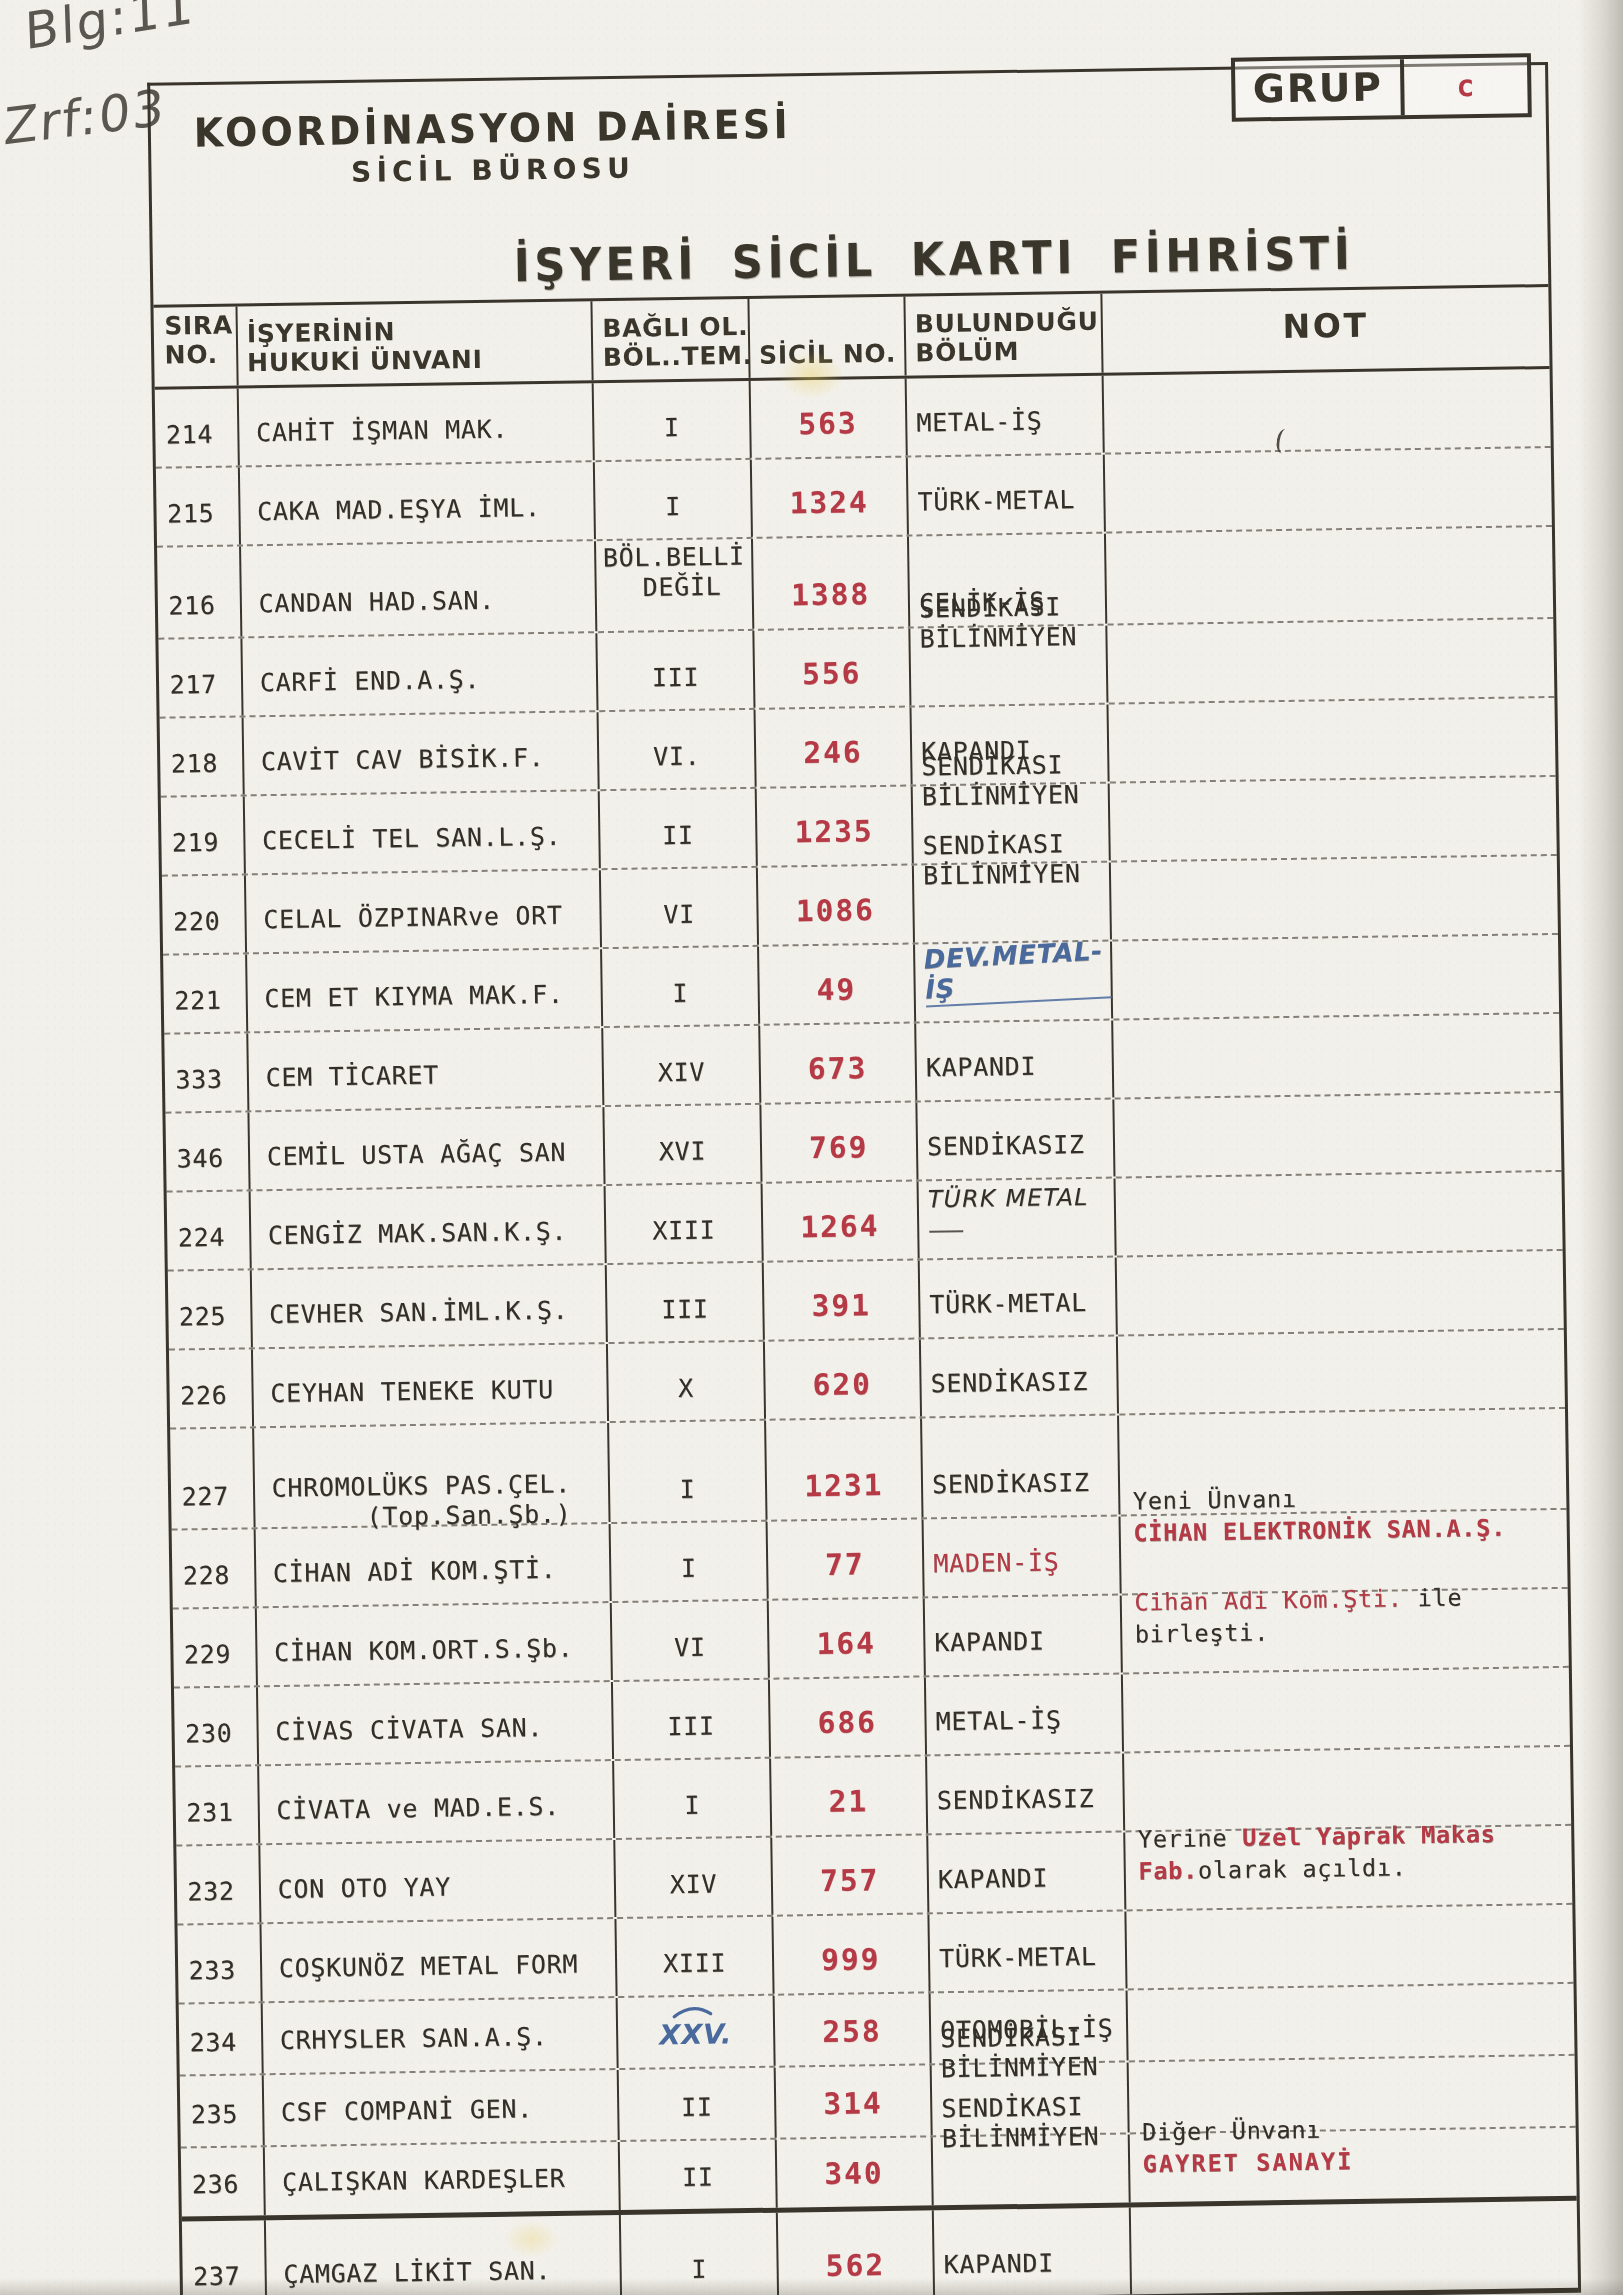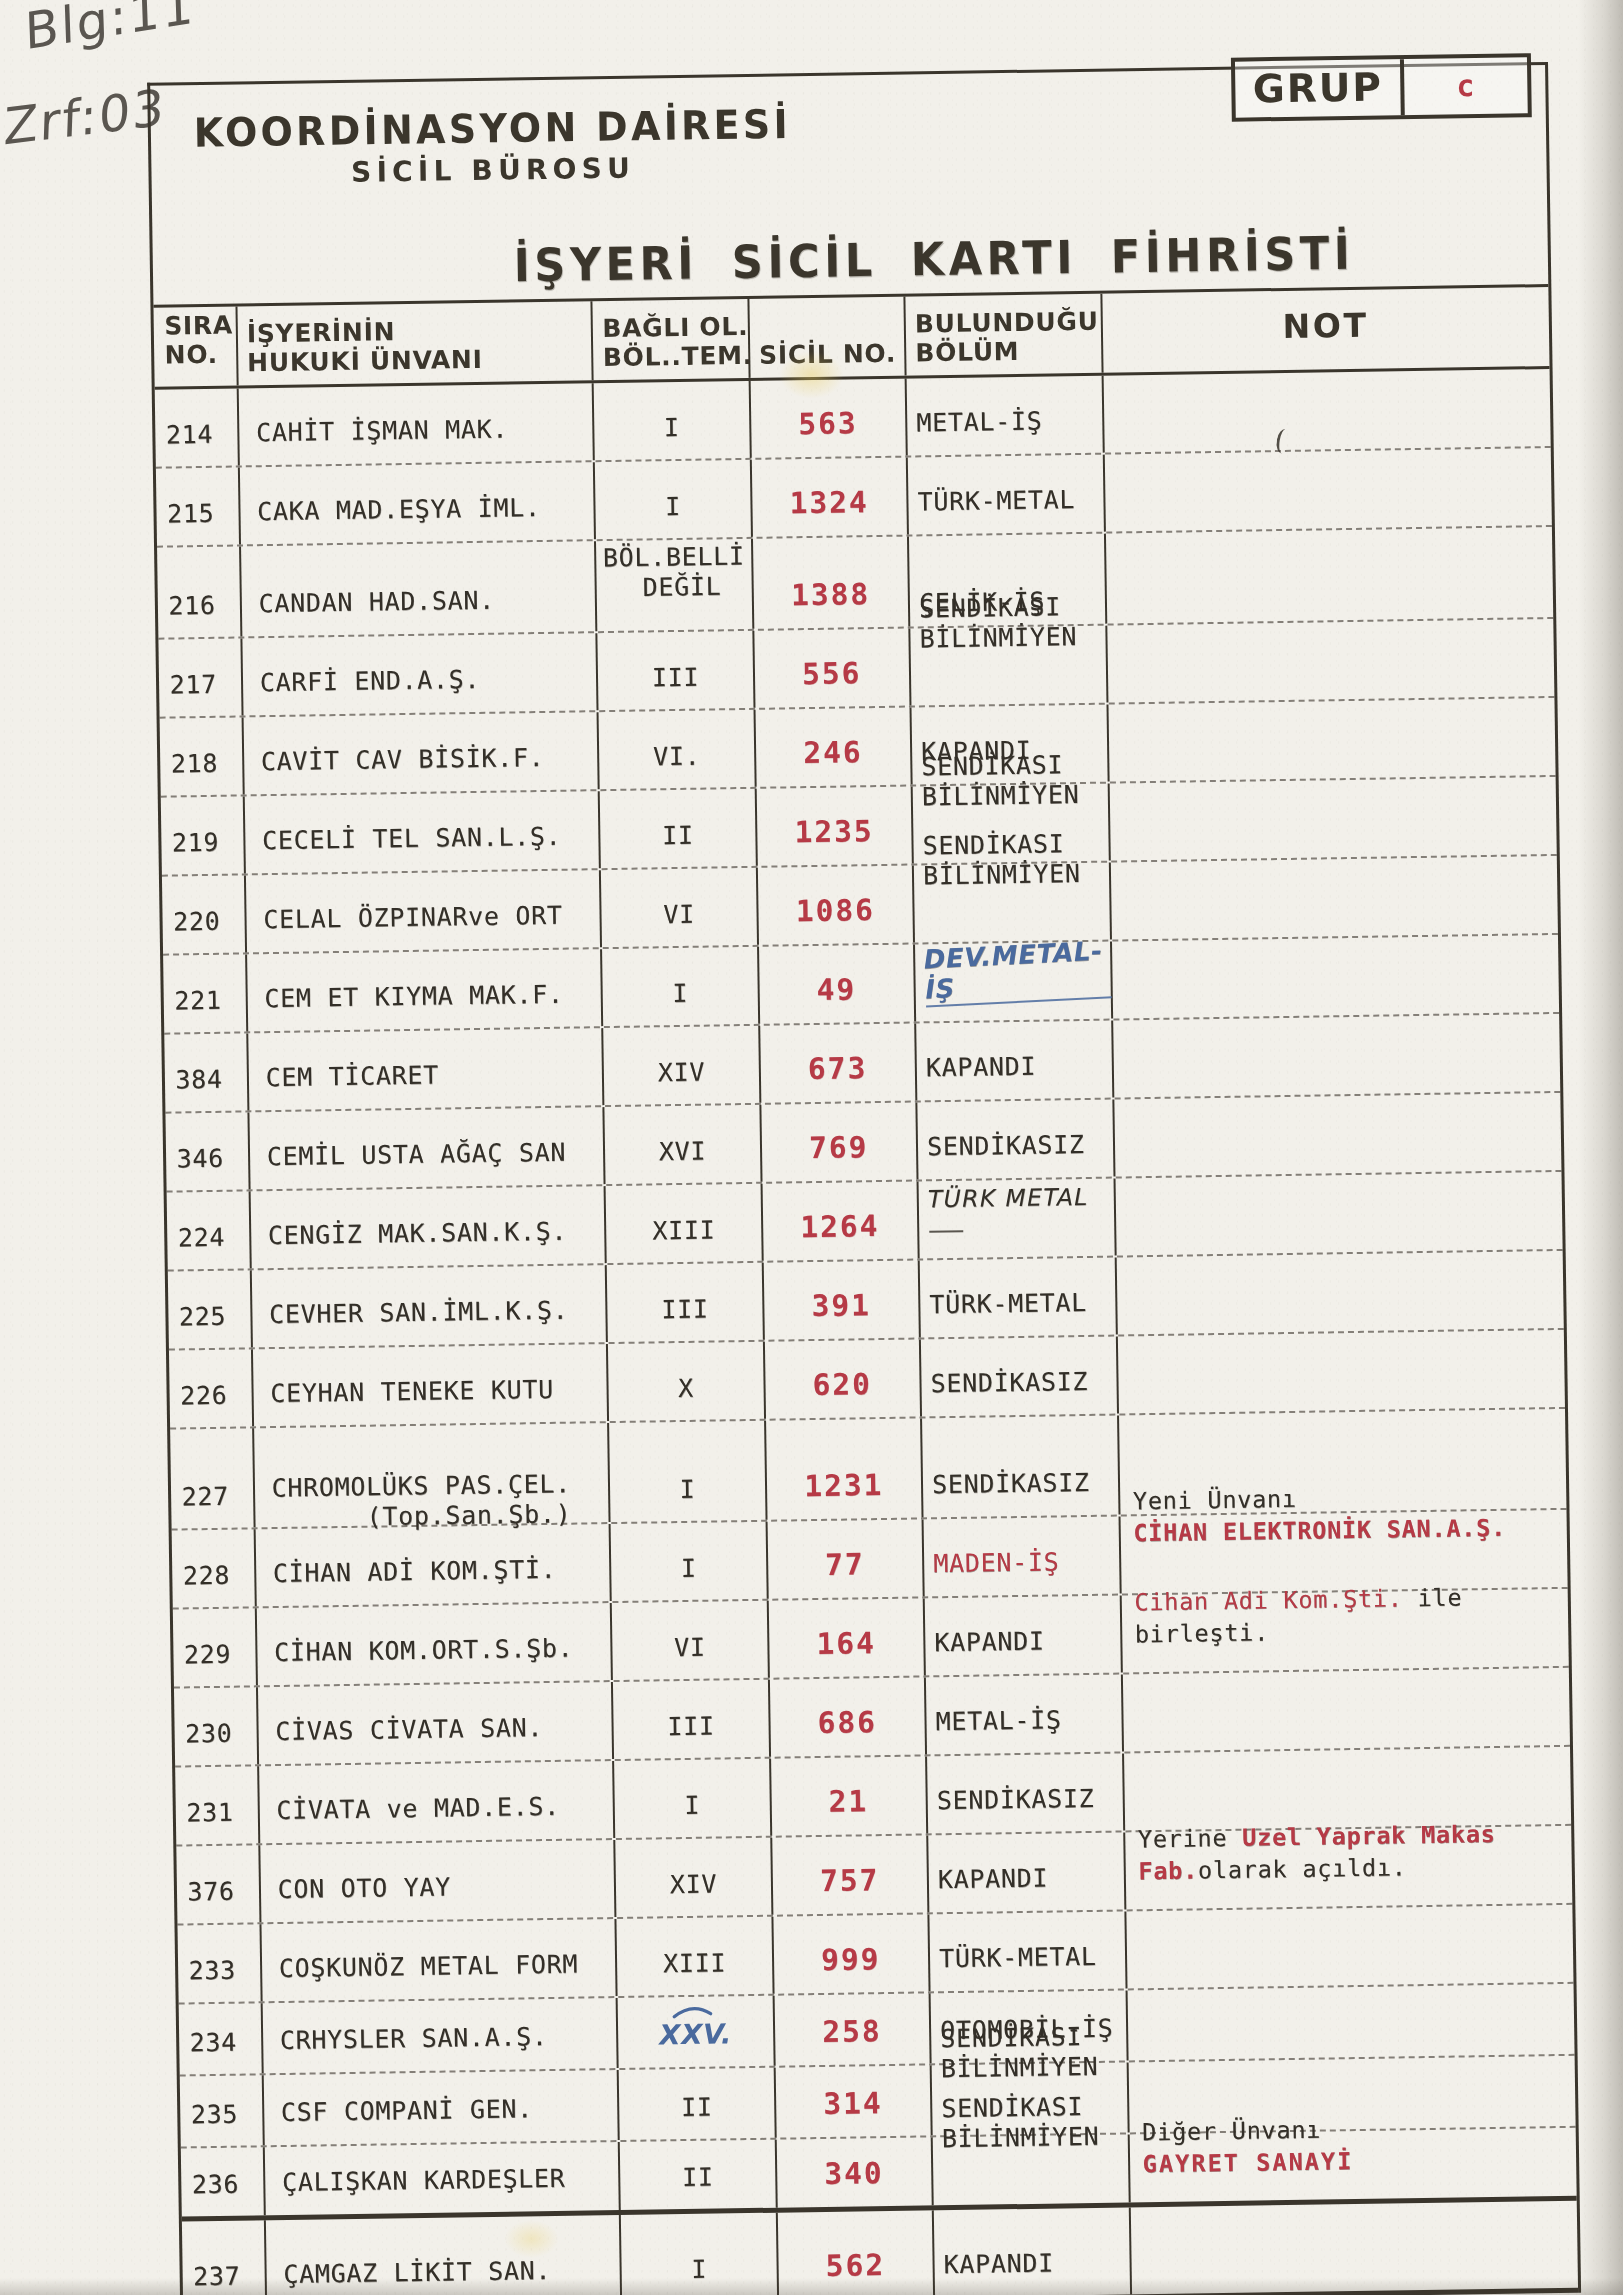--- a/index.html
+++ b/index.html
@@ -294,21 +294,21 @@
           <span class="tw sicil-no">49</span>
         </div>
       <div class="c c-union">
           <span class="tw blue-hand u-blue" style="font-size:26px">DEV.METAL-İŞ</span>
         </div>
       <div class="c c-note"></div>
     </div>
 
     <div class="row">
       <div class="c c-sira">
-          <span class="tw">384</span>
+          <span class="tw">333</span>
         </div>
       <div class="c c-name">
           <span class="tw pre">CEM TİCARET</span>
         </div>
       <div class="c c-dept">
           <span class="tw">XIV</span>
         </div>
       <div class="c c-sicil">
           <span class="tw sicil-no">673</span>
         </div>
@@ -495,21 +495,21 @@
           <span class="tw sicil-no">21</span>
         </div>
       <div class="c c-union">
           <span class="tw pre">SENDİKASIZ</span>
         </div>
       <div class="c c-note"></div>
     </div>
 
     <div class="row">
       <div class="c c-sira">
-          <span class="tw">376</span>
+          <span class="tw">232</span>
         </div>
       <div class="c c-name">
           <span class="tw pre">CON OTO YAY</span>
         </div>
       <div class="c c-dept">
           <span class="tw">XIV</span>
         </div>
       <div class="c c-sicil">
           <span class="tw sicil-no">757</span>
         </div>

